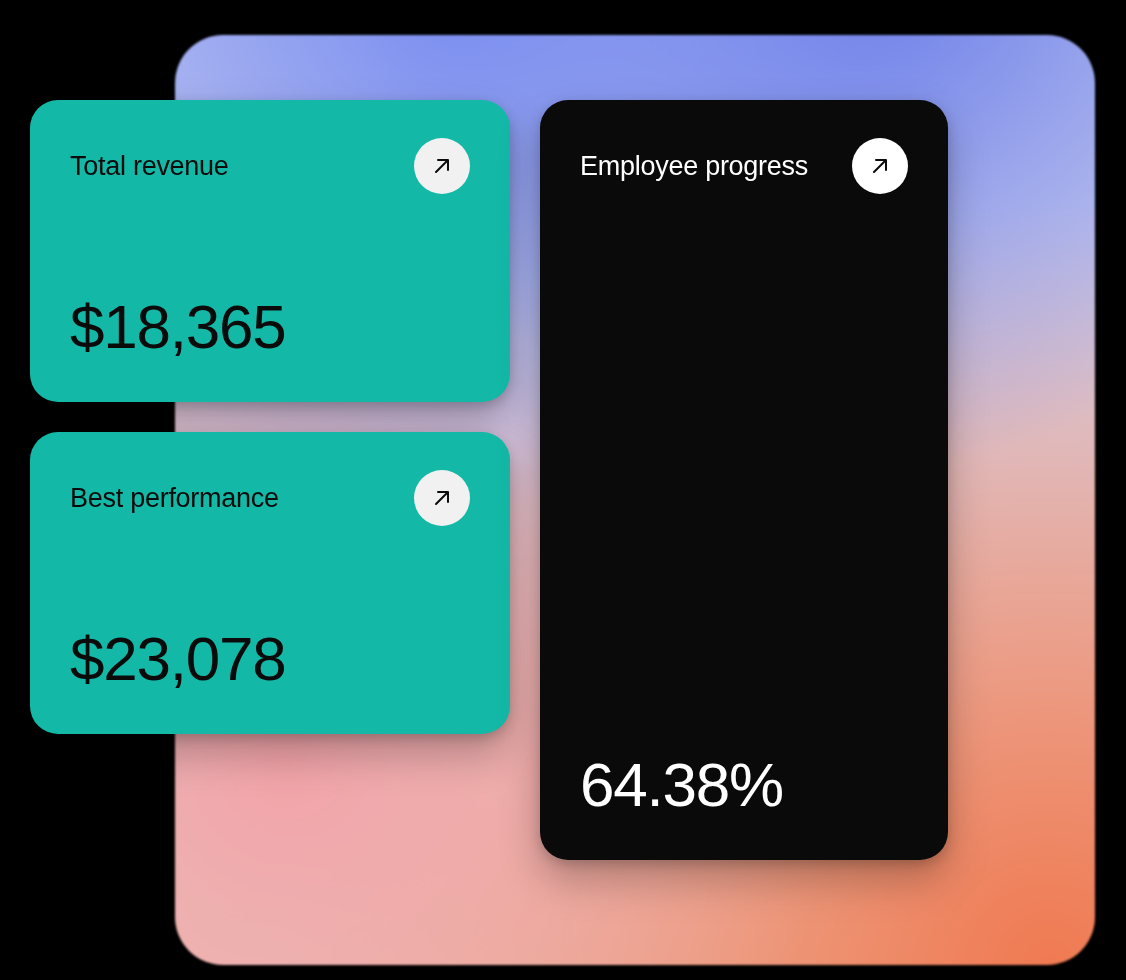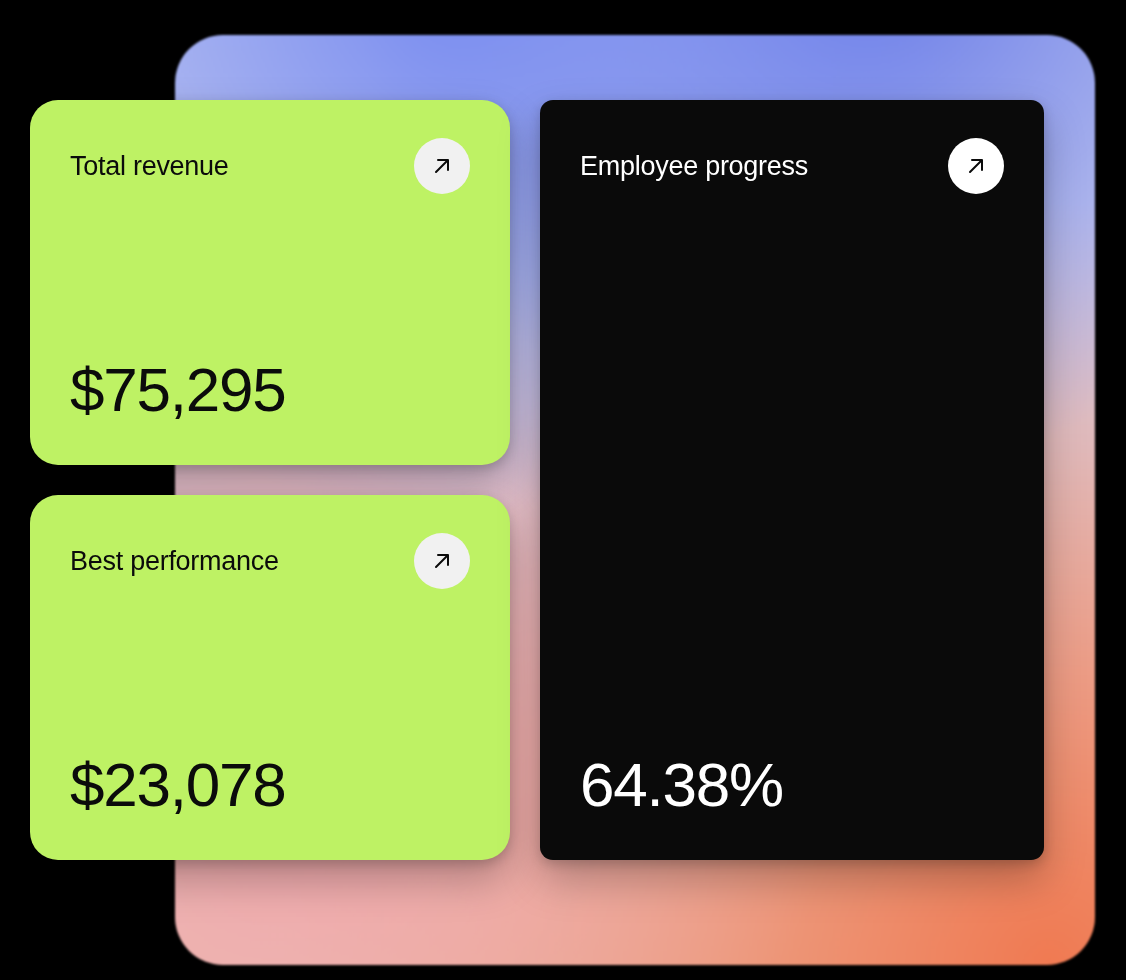--- a/index.html
+++ b/index.html
@@ -42,30 +42,29 @@
     .card {
       border-radius: 28px;
       padding: 38px 40px 44px 40px;
       display: flex;
       flex-direction: column;
       justify-content: space-between;
       position: relative;
       box-shadow: 0 20px 40px rgba(0,0,0,0.25), 0 4px 12px rgba(0,0,0,0.18);
     }
     .card-light {
-      background: #bef264;
+      background: #14b8a6;
       color: #0b0b0b;
-      height: 365px;
+      height: 302px;
     }
     .card-dark {
       background: #0a0a0a;
       color: #ffffff;
-      width: 504px;
+      width: 408px;
       height: 760px;
-      border-radius: 13px;
     }
     .card-header {
       display: flex;
       align-items: center;
       justify-content: space-between;
     }
     .card-title {
       font-size: 27px;
       font-weight: 400;
       letter-spacing: -0.01em;
@@ -103,21 +102,21 @@
       <div class="card-header">
         <div class="card-title">Total revenue</div>
         <div class="icon-btn icon-btn-light">
           <span>
             <svg width="24" height="24" viewBox="0 0 24 24" fill="none">
               <path d="M6 18 L18 6 M8 6 H18 V16" stroke="#0b0b0b" stroke-width="2" stroke-linecap="round" stroke-linejoin="round"></path>
             </svg>
           </span>
         </div>
       </div>
-      <div class="card-value">$75,295</div>
+      <div class="card-value">$18,365</div>
     </div>
 
     <div class="card card-light">
       <div class="card-header">
         <div class="card-title">Best performance</div>
         <div class="icon-btn icon-btn-light">
           <span>
             <svg width="24" height="24" viewBox="0 0 24 24" fill="none">
               <path d="M6 18 L18 6 M8 6 H18 V16" stroke="#0b0b0b" stroke-width="2" stroke-linecap="round" stroke-linejoin="round"></path>
             </svg>

